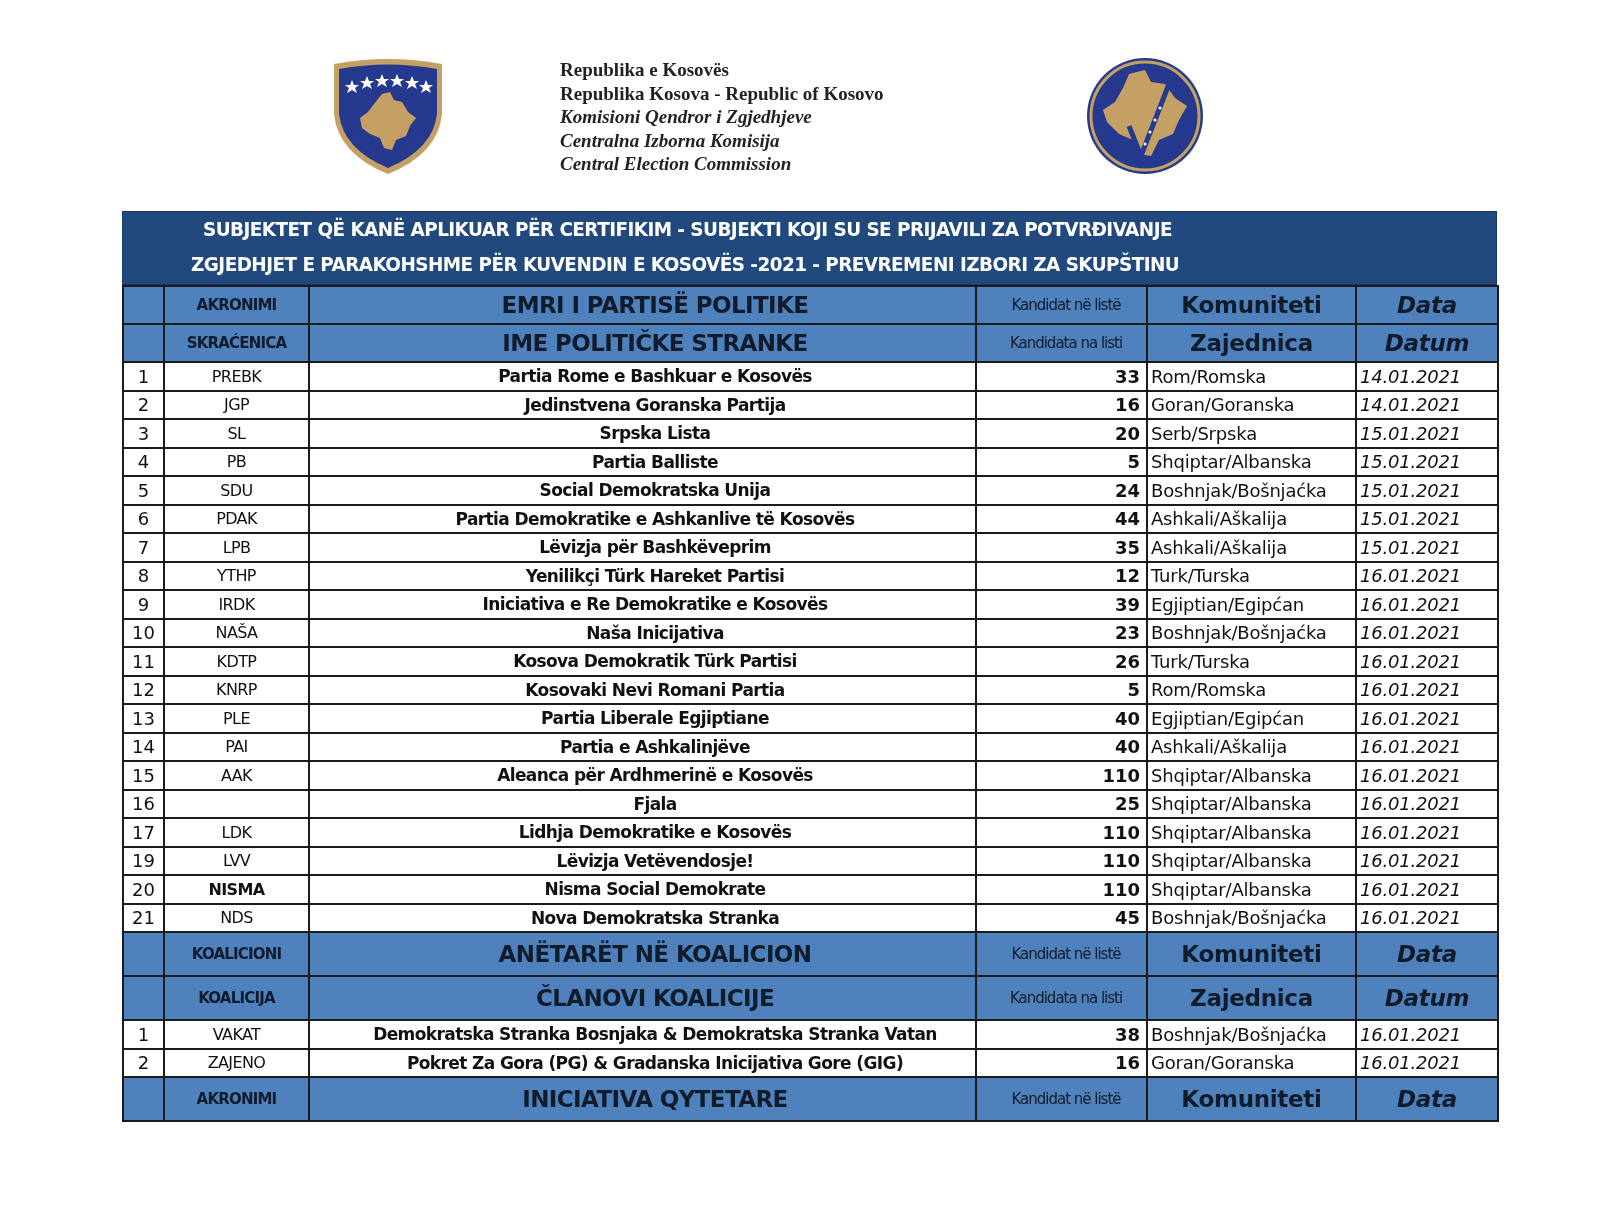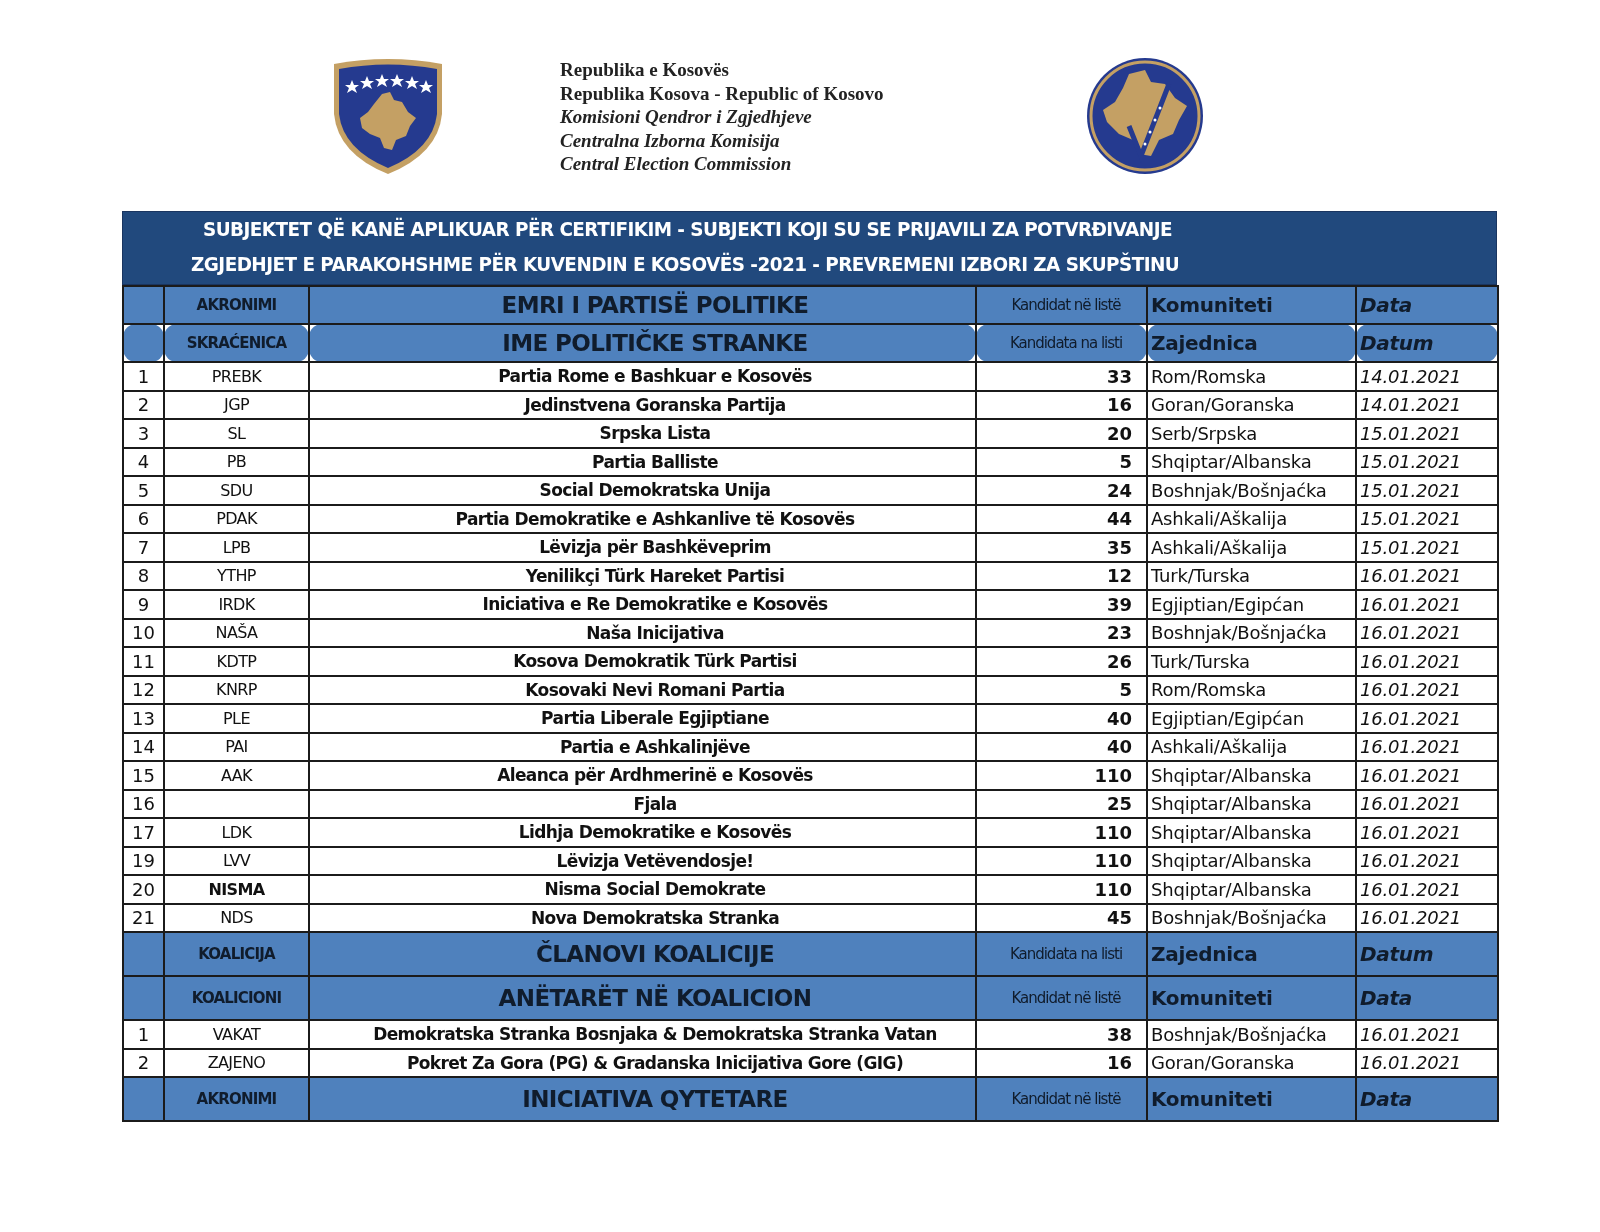--- a/index.html
+++ b/index.html
@@ -13,38 +13,38 @@
 
   .sheet { position:absolute; left:122px; top:211px; width:1375px; }
   .title-block { background:#21497d; color:#fff; height:74px; border:1px solid #1a3560; box-sizing:border-box; padding-left:80px; }
   .title-line { font-family:"DejaVu Sans", sans-serif; font-weight:bold; font-size:20px; letter-spacing:-0.6px; line-height:35px; white-space:nowrap; transform:scaleX(0.92); transform-origin:left center; }
   .title-line.second { margin-left:-12px; }
 
   table { border-collapse:collapse; width:1375px; table-layout:fixed; }
   td { border:2px solid #1b1b1b; padding:0 3px; white-space:nowrap; overflow:hidden; }
   .hdr td { background:#4f81bd; color:#101c2c; }
   .hdr1 td { height:36px; }
-  .hdr2 td { height:36px;border-radius:13px; }
+  .hdr2 td { height:36px; }
   .big td { height:42px; }
   .c-num { width:36px; text-align:center; }
   .c-acr { width:139px; text-align:center; }
   .c-name { width:661px; text-align:center;padding-left:28px; }
   .c-cand { width:165px; }
   .c-com { width:203px; }
   .c-date { width:136px;font-style:italic; }
   .hdr .c-acr { font-family:"DejaVu Sans", sans-serif; font-weight:bold; font-size:15px; letter-spacing:-0.8px; }
   .hdr .c-name { font-family:"DejaVu Sans", sans-serif; font-weight:bold; font-size:23px; letter-spacing:-0.6px; }
   .hdr .c-cand { font-family:"DejaVu Sans", sans-serif; font-weight:normal; font-size:15px; letter-spacing:-1px; text-align:center;padding-left:12px; }
-  .hdr .c-com, .hdr .c-date { font-family:"DejaVu Sans", sans-serif; font-weight:bold; font-size:20px; letter-spacing:-0.3px; text-align:left; }
+  .hdr .c-com, .hdr .c-date { font-family:"DejaVu Sans", sans-serif; font-weight:bold; font-size:23px; letter-spacing:-0.3px; text-align:center; }
   .row td { height:26.5px; background:#fff; font-size:19px; }
   .row .c-num { font-family:"DejaVu Sans", sans-serif; font-size:18px; }
   .row .c-acr { font-family:"DejaVu Sans", sans-serif; font-size:16px; letter-spacing:-0.6px; }
   .row .c-acr.bold { font-weight:bold; }
   .row .c-name { font-family:"DejaVu Sans", sans-serif; font-weight:bold; font-size:17px; letter-spacing:-0.6px; }
-  .row .c-cand { text-align:right; font-weight:bold; font-family:"DejaVu Sans", sans-serif; font-size:18px; padding-right:14px; }
+  .row .c-cand { text-align:right; font-weight:bold; font-family:"DejaVu Sans", sans-serif; font-size:18px; padding-right:6px; }
   .row .c-com, .row .c-date { font-family:"DejaVu Sans", sans-serif; font-size:18px; letter-spacing:-0.2px; text-align:left; }
 </style>
 </head>
 <body>
 
 <div class="letterhead">
   <svg class="emblem-left" viewBox="0 0 116 120">
     <path d="M4 8 Q58 -2 112 8 L112 58 Q108 98 58 118 Q8 98 4 58 Z" fill="#c4a064"></path>
     <path d="M9 13 Q58 4 107 13 L107 58 Q103 93 58 112 Q13 93 9 58 Z" fill="#253a8f"></path>
     <g fill="#ffffff">
@@ -271,34 +271,34 @@
           <td class="c-acr">NDS</td>
           <td class="c-name">Nova Demokratska Stranka</td>
           <td class="c-cand">45</td>
           <td class="c-com">Boshnjak/Bošnjaćka</td>
           <td class="c-date">16.01.2021</td>
         </tr>
       </tbody>
     <tbody id="coal-head">
         <tr class="hdr big">
           <td class="c-num"></td>
+          <td class="c-acr">KOALICIONI</td>
+          <td class="c-name">ANËTARËT NË KOALICION</td>
+          <td class="c-cand">Kandidat në listë</td>
+          <td class="c-com">Komuniteti</td>
+          <td class="c-date">Data</td>
+        </tr>
+        <tr class="hdr big">
+          <td class="c-num"></td>
           <td class="c-acr">KOALICIJA</td>
           <td class="c-name">ČLANOVI KOALICIJE</td>
           <td class="c-cand">Kandidata na listi</td>
           <td class="c-com">Zajednica</td>
           <td class="c-date">Datum</td>
         </tr>
-        <tr class="hdr big">
-          <td class="c-num"></td>
-          <td class="c-acr">KOALICIONI</td>
-          <td class="c-name">ANËTARËT NË KOALICION</td>
-          <td class="c-cand">Kandidat në listë</td>
-          <td class="c-com">Komuniteti</td>
-          <td class="c-date">Data</td>
-        </tr>
       </tbody>
     <tbody id="coal-body">
         <tr class="row">
           <td class="c-num">1</td>
           <td class="c-acr">VAKAT</td>
           <td class="c-name">Demokratska Stranka Bosnjaka  &amp; Demokratska Stranka Vatan</td>
           <td class="c-cand">38</td>
           <td class="c-com">Boshnjak/Bošnjaćka</td>
           <td class="c-date">16.01.2021</td>
         </tr>

